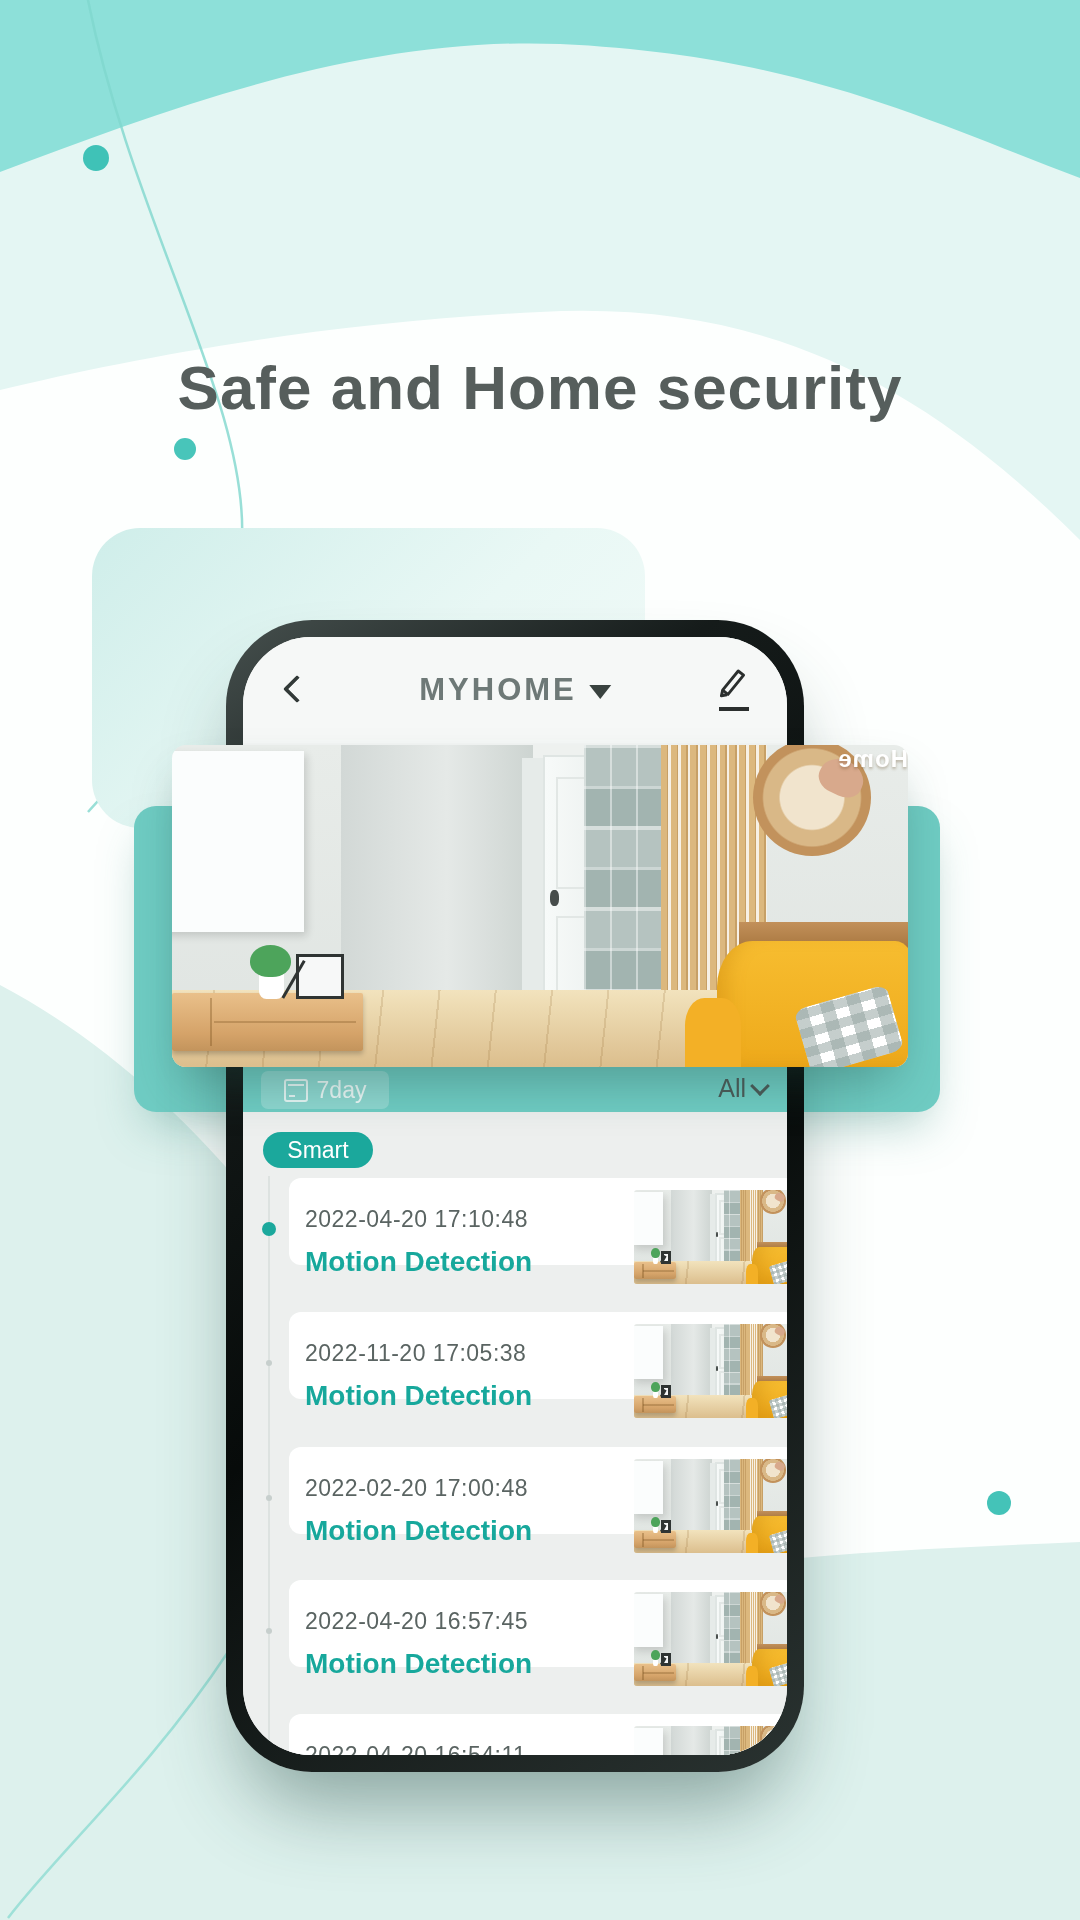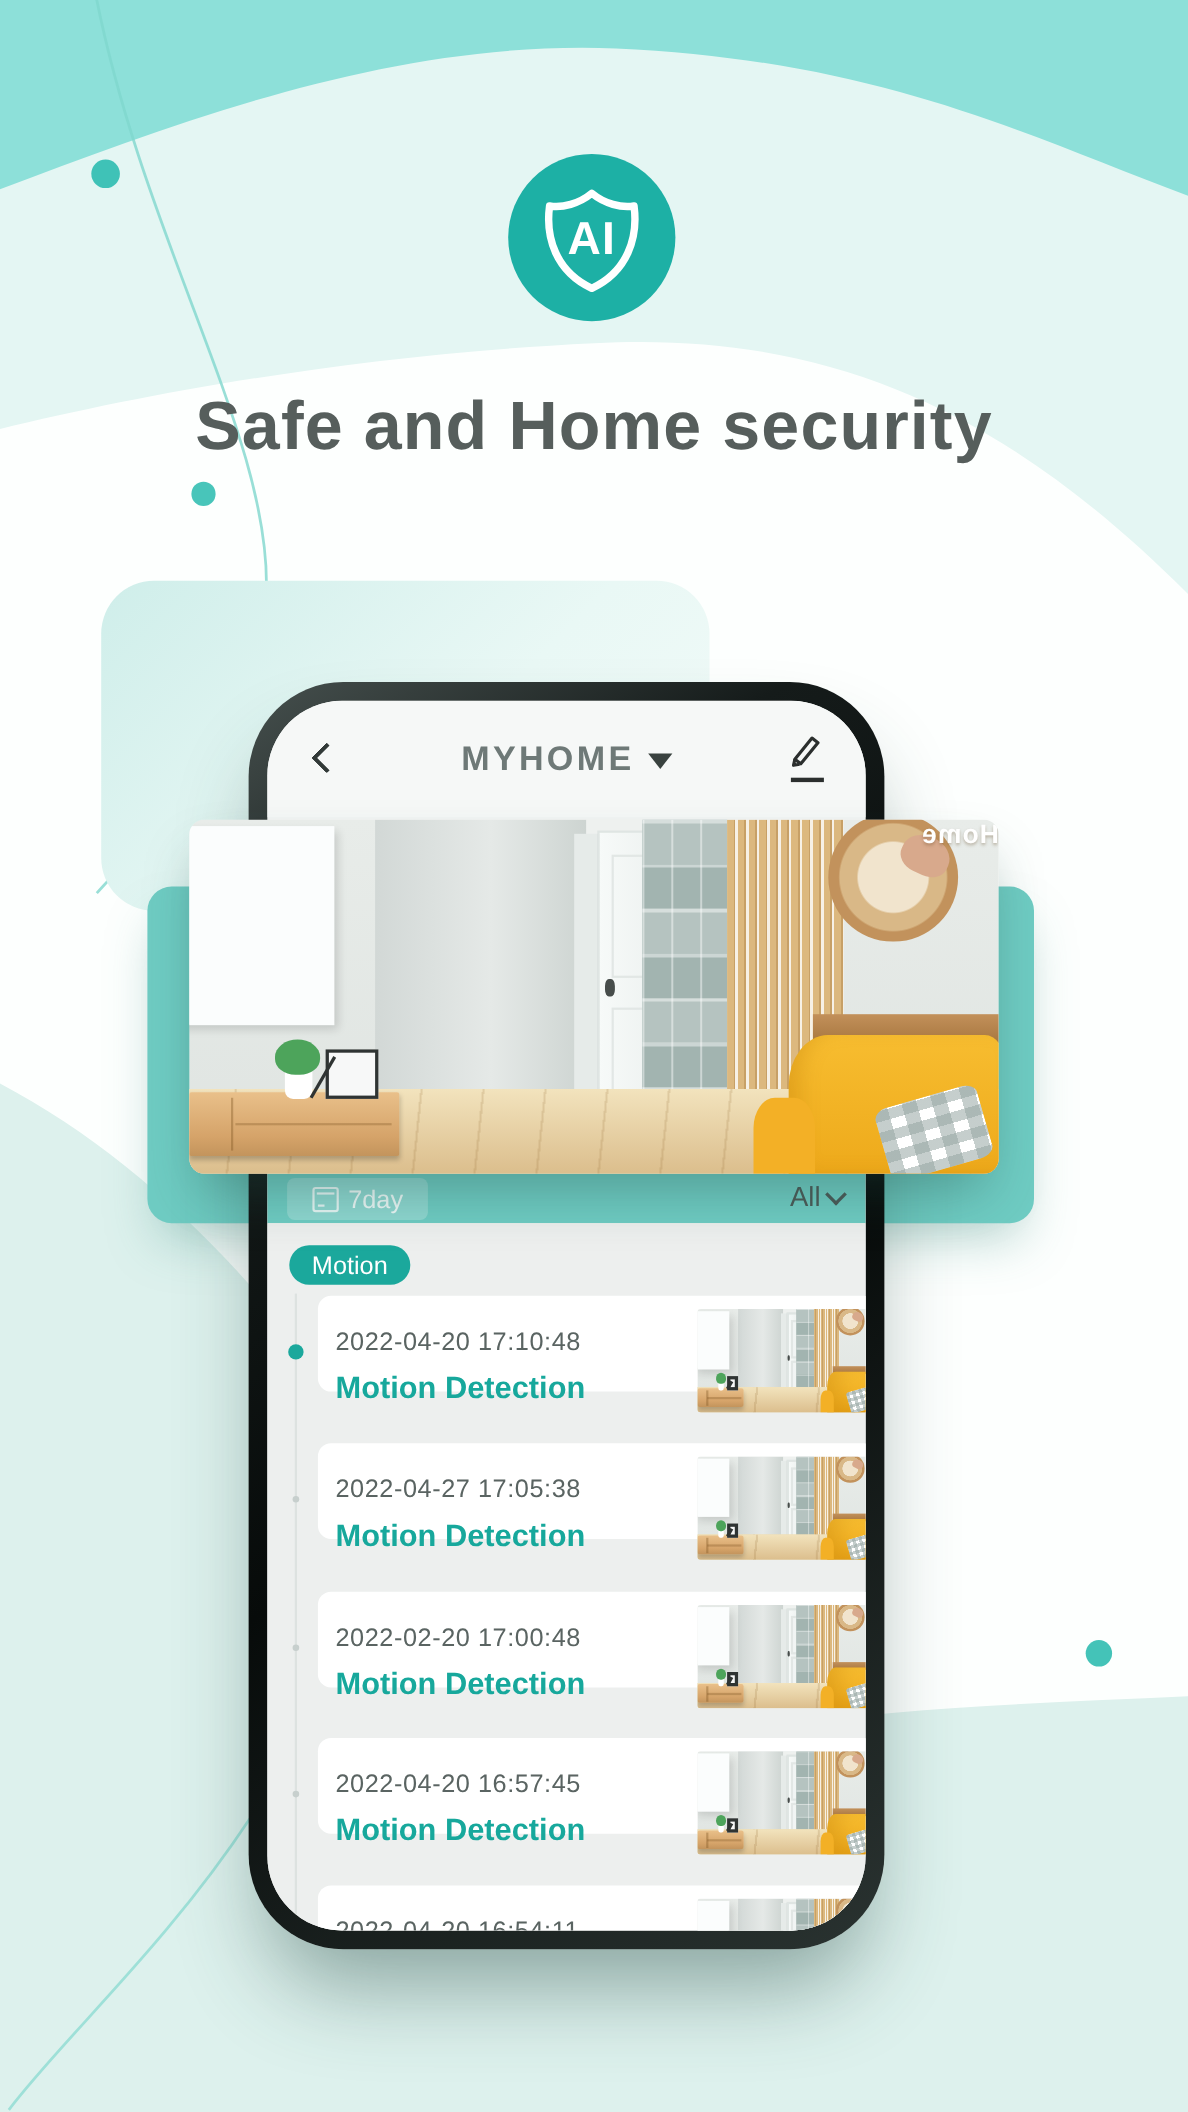--- a/index.html
+++ b/index.html
@@ -141,26 +141,20 @@
     <path d="M0,985 C180,1080 320,1260 430,1470 C470,1548 560,1588 680,1572 C820,1552 950,1548 1080,1542 L1080,1920 L0,1920 Z" fill="#ddf1ed"></path>
     <path d="M0,0 H1080 V540 C920,380 760,300 540,312 C330,322 140,356 0,390 Z" fill="#e4f6f3"></path>
     <path d="M0,0 H1080 V178 C930,122 800,55 560,44 C360,36 170,108 0,172 Z" fill="#8de0d9"></path>
     <path d="M86,-10 C130,220 248,400 242,540 C236,680 150,742 88,812" fill="none" stroke="#7fd7cd" stroke-width="2.5" opacity="0.8"></path>
     <path d="M228,1652 C150,1770 60,1850 8,1918" fill="none" stroke="#8fdcd2" stroke-width="2.5" opacity="0.8"></path>
     <circle cx="96" cy="158" r="13" fill="#3fc2b7"></circle>
     <circle cx="185" cy="449" r="11" fill="#48c5ba"></circle>
     <circle cx="999" cy="1503" r="12" fill="#44c3b8"></circle>
   </svg>
 
-  <div class="logo">
-    <svg width="96" height="104" viewBox="0 0 100 108">
-      <path d="M50 12 C62 22 78 26 90 24 C94 54 84 86 50 102 C16 86 6 54 10 24 C22 26 38 22 50 12 Z" fill="none" stroke="#ffffff" stroke-width="7" stroke-linejoin="round"></path>
-    </svg>
-    <div class="ai">AI</div>
-  </div>
 
   <div class="heading">Safe and Home security</div>
 
   <div class="pale-card"></div>
 
   <div class="teal-panel"></div>
 
   <div class="phone">
     <div class="screen">
 
@@ -188,21 +182,21 @@
           <span class="cal-icon"></span>
           <span>7day</span>
         </div>
         <div class="all-dd">
           <span>All</span>
           <span class="all-caret"></span>
         </div>
       </div>
 
       <div class="list-area">
-        <div class="today-badge">Motion</div>
+        <div class="today-badge">Smart</div>
         <div class="tl-line"></div>
         <span class="tl-dot big" style="top:110px"></span>
         <span class="tl-dot small" style="top:248px"></span>
         <span class="tl-dot small" style="top:383px"></span>
         <span class="tl-dot small" style="top:516px"></span>
 
         <div class="event-card" style="top:66px">
           <div class="ev-time">2022-04-20 17:10:48</div>
           <div class="ev-type">Motion Detection</div>
           <div class="ev-thumb scene-slot">
@@ -223,21 +217,21 @@
     <i class="sc-sofa"></i>
     <i class="sc-pillow"></i>
     <i class="sc-pot only-main"></i>
                 <i class="sc-leaf only-main"></i>
     <i class="sc-frame only-main"></i>
 
   </div>
 </div>
         </div>
         <div class="event-card" style="top:200px">
-          <div class="ev-time">2022-04-27 17:05:38</div>
+          <div class="ev-time">2022-11-20 17:05:38</div>
           <div class="ev-type">Motion Detection</div>
           <div class="ev-thumb scene-slot">
   <div class="scene">
     <i class="sc-col"></i>
                 <i class="sc-hall"></i>
                 <i class="sc-door2"></i>
                 <i class="sc-door"></i>
                 <i class="sc-knob"></i>
     <i class="sc-tiles"></i>
                 <i class="sc-slats"></i>

